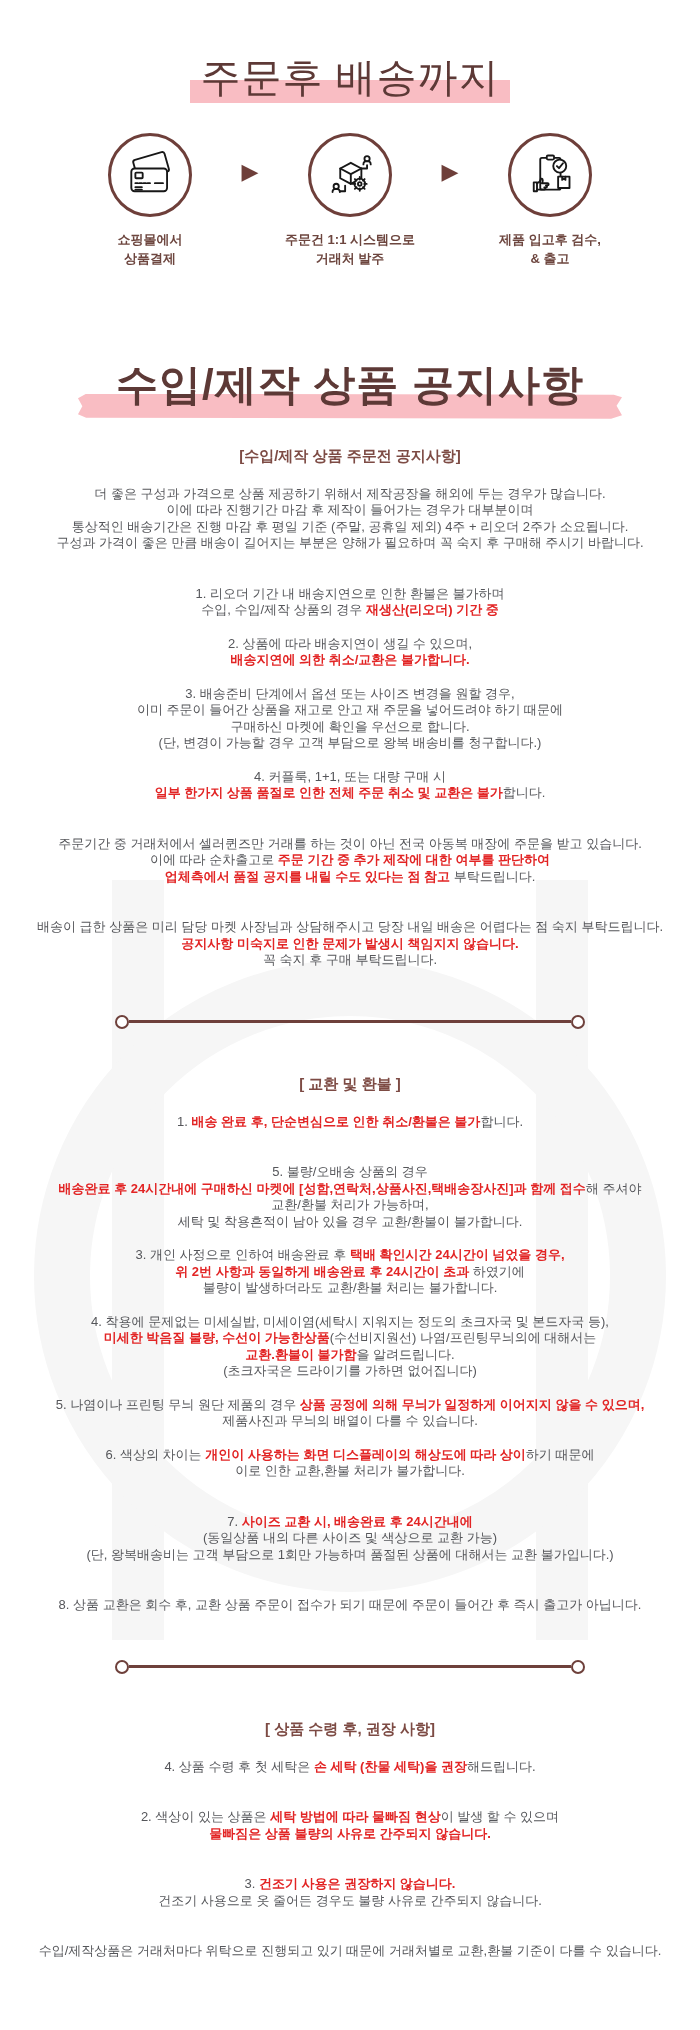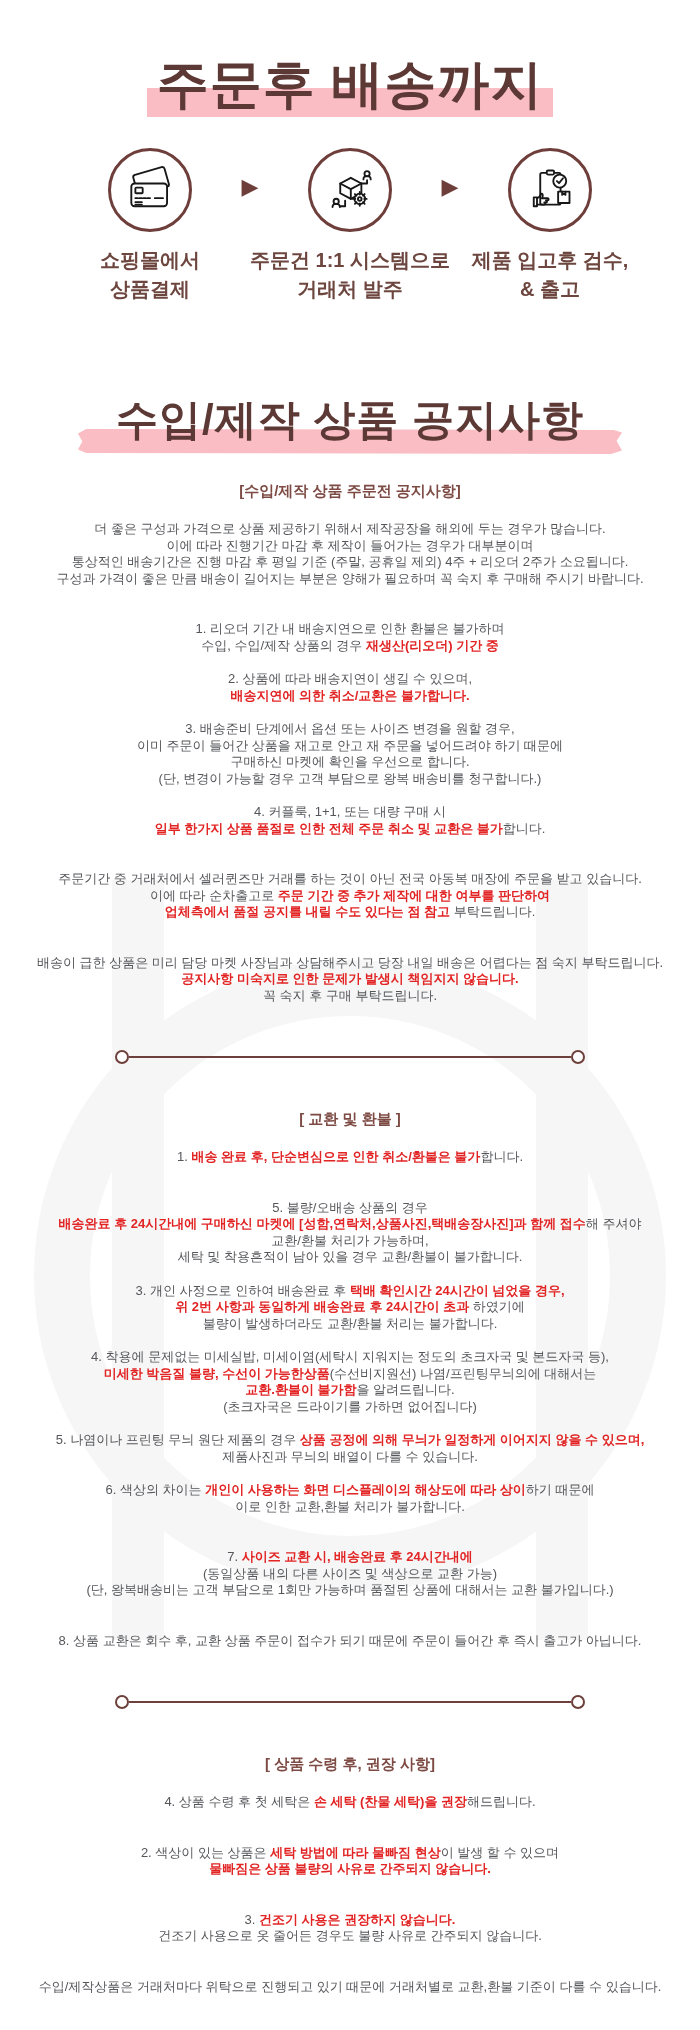--- a/index.html
+++ b/index.html
@@ -22,39 +22,39 @@
     position:absolute;left:112px;top:880px;width:52px;height:760px;
     background:#f6f6f6;z-index:0;
   }
   .watermark-bar.right{left:auto;right:112px;}
   .content{position:relative;z-index:1;}
 
   
   .hero{padding-top:50px;text-align:center;}
   .hero-title{
     display:inline-block;
-    font-size:52px;font-weight:700;letter-spacing:1px;
+    font-size:40px;font-weight:400;letter-spacing:1px;
     color:#5d3936;
     padding:0 10px;
     background:linear-gradient(180deg, transparent 54%, #f9bdc3 54%, #f9bdc3 96%, transparent 96%);
   }
   .steps{
     margin-top:28px;
     display:flex;justify-content:center;align-items:flex-start;
   }
   .step{width:170px;display:flex;flex-direction:column;align-items:center;}
   .step-circle{
     width:78px;height:78px;border-radius:50%;
     border:3px solid #6e3f3a;background:#fff;
     display:flex;align-items:center;justify-content:center;
   }
   .step-circle svg{width:52px;height:52px;}
   .step-label{
     margin-top:14px;
-    font-size:20px;line-height:1.45;font-weight:600;
+    font-size:13px;line-height:1.45;font-weight:600;
     color:#6d463f;text-align:center;white-space:nowrap;
   }
   .step-arrow{
     margin-top:28px;
     color:#6e3f3a;font-size:22px;line-height:1;
     flex:0 0 auto;width:30px;text-align:center;
   }
 
   
   .notice-title-wrap{margin-top:88px;text-align:center;position:relative;}

